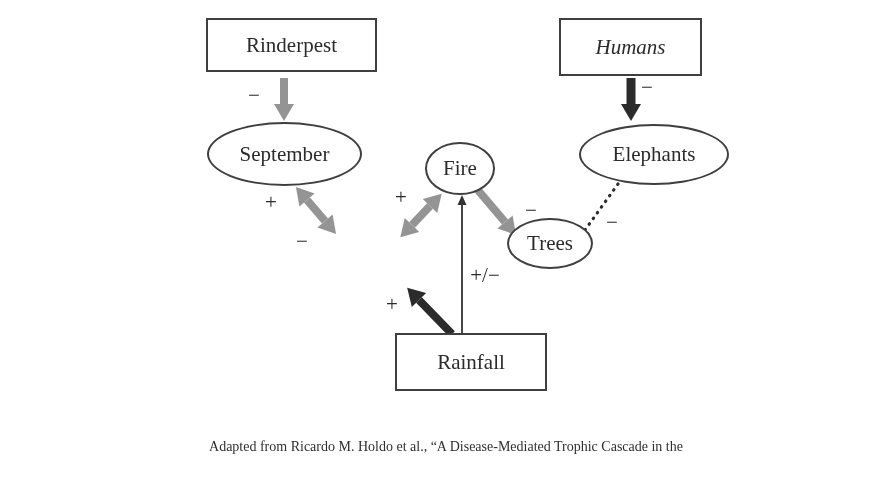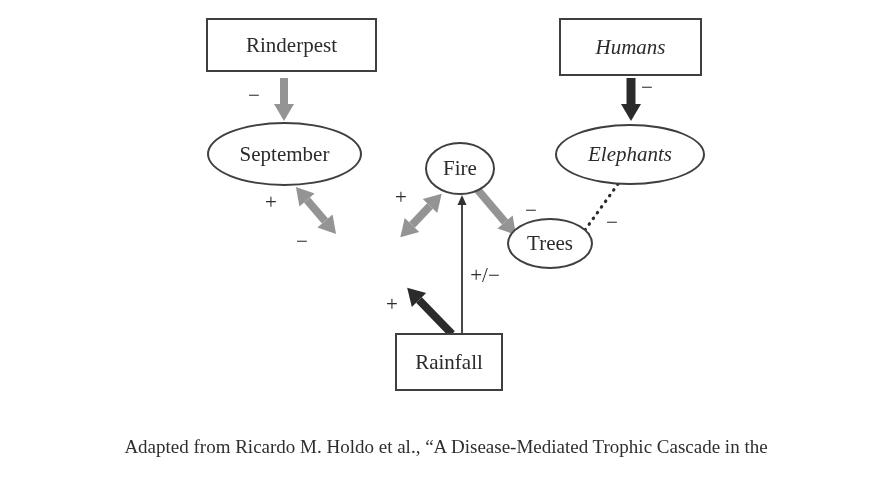--- a/index.html
+++ b/index.html
@@ -29,21 +29,21 @@
     transform:translate(-50%,-50%);
     font-size:21px;
     color:#2b2b2b;
     line-height:1;
     white-space:nowrap;
   }
   .caption{
     position:absolute;
     left:0;right:0;top:436px;
     text-align:center;
-    font-size:19px;
+    font-size:14px;
     line-height:22px;
     color:#2e2e2e;
   }
   .caption .it{font-style:italic;}
 </style>
 </head>
 <body>
 
 <div id="canvas">
 
@@ -85,34 +85,34 @@
   </div>
 
   <div class="node rect" style="left:559px;top:18px;width:143px;height:58px;font-style:italic;">
     <span>Humans</span>
   </div>
 
   <div class="node ellipse" style="left:207px;top:122px;width:155px;height:64px;">
     <span>September</span>
   </div>
 
-  <div class="node ellipse" style="left:555px;top:124px;width:150px;height:61px;font-style:italic;">
+  <div class="node ellipse" style="left:579px;top:124px;width:150px;height:61px;">
     <span>Elephants</span>
   </div>
 
   <div class="node ellipse" style="left:425px;top:142px;width:70px;height:53px;">
     <span>Fire</span>
   </div>
 
 
   <div class="node ellipse" style="left:507px;top:218px;width:86px;height:51px;">
     <span>Trees</span>
   </div>
 
-  <div class="node rect" style="left:395px;top:333px;width:108px;height:58px;">
+  <div class="node rect" style="left:395px;top:333px;width:152px;height:58px;">
     <span>Rainfall</span>
   </div>
 
   <span class="sign" style="left:254px;top:95px;">−</span>
   <span class="sign" style="left:647px;top:87px;">−</span>
   <span class="sign" style="left:271px;top:202px;">+</span>
   <span class="sign" style="left:302px;top:241px;">−</span>
   <span class="sign" style="left:401px;top:197px;">+</span>
   <span class="sign" style="left:531px;top:210px;">−</span>
   <span class="sign" style="left:612px;top:222px;">−</span>

